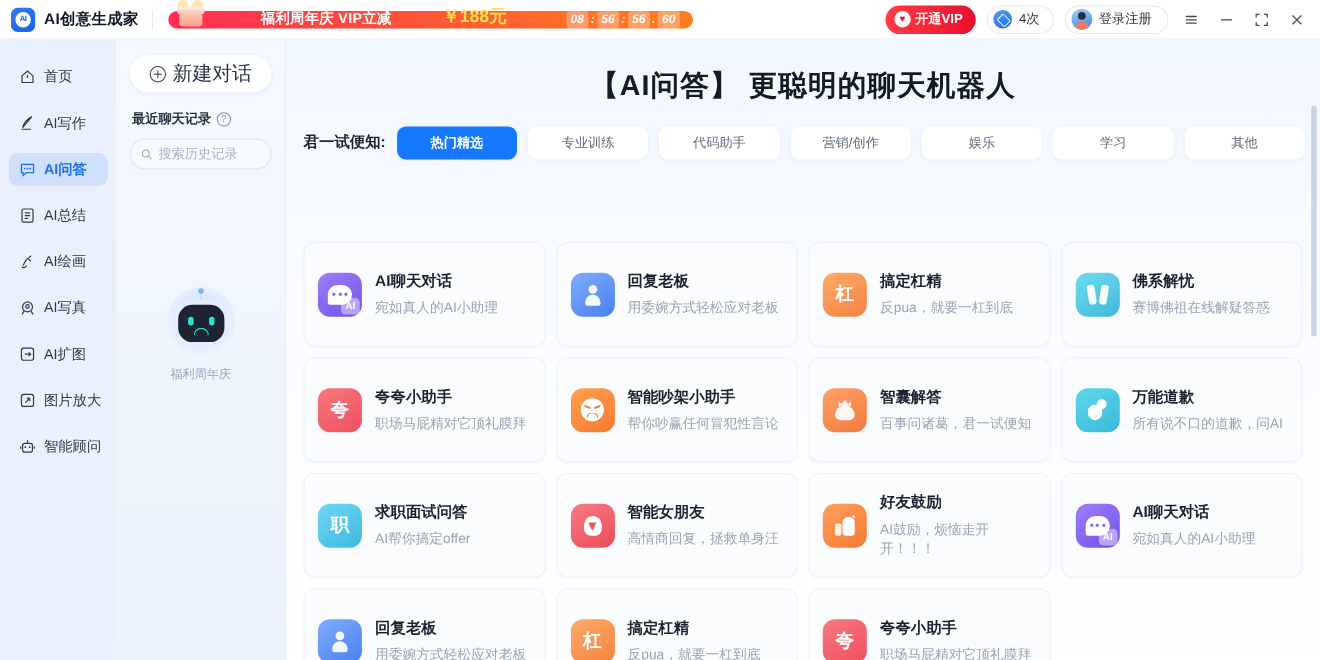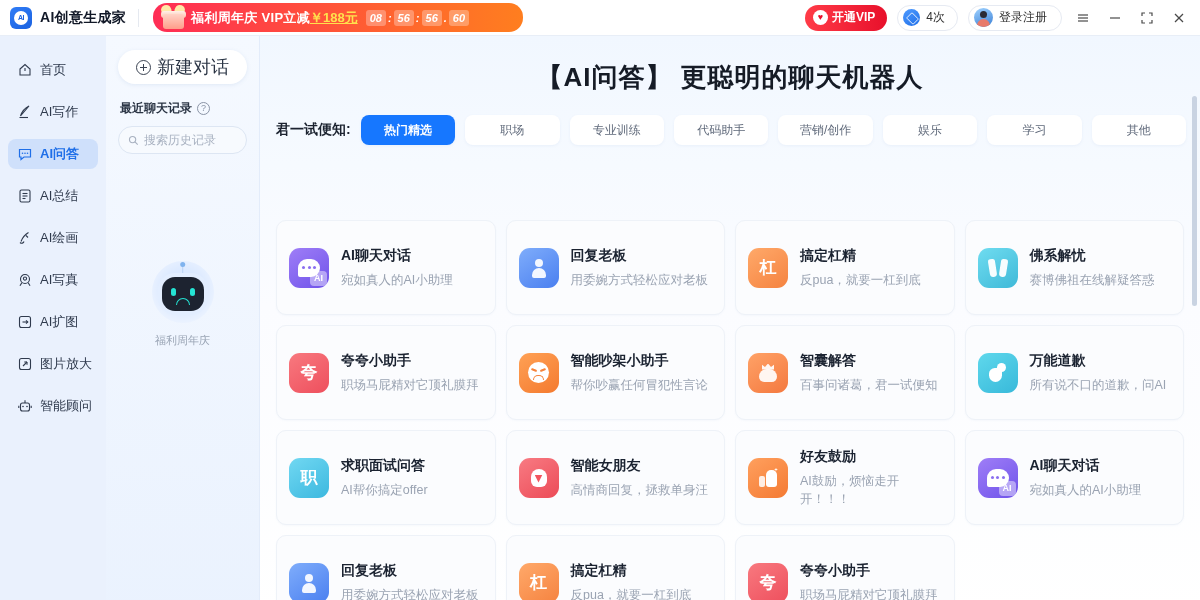--- a/index.html
+++ b/index.html
@@ -33,26 +33,27 @@
     letter-spacing: -0.5px;
   }
   .brand-name {
     font-size: 14px; font-weight: bold; color: #111827; letter-spacing: .3px;
   }
   .brand-divider { width:1px; height:18px; background:#e5e9f0; margin-left:12px; }
 
   
   .promo {
     margin-left: 14px;
-    height: 29px; min-width: 370px;
+    height: 16px; min-width: 370px;
     border-radius: 14px;
     background: linear-gradient(90deg,#ff2d55 0%, #ff4b3e 38%, #ff6a2b 72%, #ff7e1f 100%);
-    display: flex; align-items: center;
+    display: flex; align-items: flex-end;
     padding: 0 12px 0 6px;
     position: relative;
+    gap: 46px;
   }
   .gift-icon { width: 30px; height: 26px; position: relative; flex: none; margin-right: 2px; }
   .gift-box {
     position: absolute; left: 4px; top: 9px; width: 21px; height: 15px;
     background: linear-gradient(180deg,#ffd3c6,#ff9d8a);
     border-radius: 3px;
   }
   .gift-lid {
     position: absolute; left: 2px; top: 6px; width: 25px; height: 7px;
     background: linear-gradient(180deg,#fff0e8,#ffc2ad); border-radius: 3px;
@@ -60,21 +61,21 @@
   .gift-bow-l, .gift-bow-r {
     position: absolute; top: 0px; width: 10px; height: 9px;
     background: #ffe9a8; border-radius: 60% 60% 30% 30%;
   }
   .gift-bow-l { left: 2px; transform: rotate(-22deg); }
   .gift-bow-r { left: 16px; transform: rotate(22deg); }
   .promo-text {
     font-size: 13px; font-weight: bold; color: #ffffff; white-space: nowrap;
     letter-spacing: .3px;
   }
-  .promo-price { color: #ffe14d; font-weight: bold; font-size: 13px; text-decoration: underline; }
+  .promo-price { color: #ffe14d; font-weight: bold; font-size: 16px; }
   .timer { display: flex; align-items: center; gap: 2px; margin-left: 8px; font-style: italic; }
   .timer-seg {
     background: rgba(255,255,255,.3);
     border-radius: 3px;
     font-size: 11px; font-weight: bold; color: #ffffff;
     padding: 2px 4px; min-width: 20px; text-align: center;
     line-height: 12px;
   }
   .timer-sep { color:#ffffff; font-size:11px; font-weight:bold; }
 
@@ -515,21 +516,20 @@
       <div class="empty-text">福利周年庆</div>
     </div>
   </div>
 
   <div class="main">
     <div class="page-title">【AI问答】 更聪明的聊天机器人</div>
 
     <div class="scene-row">
       <span class="scene-label">君一试便知:</span>
       <div class="tab active">热门精选</div>
-      <div class="tab">职场</div>
       <div class="tab">专业训练</div>
       <div class="tab">代码助手</div>
       <div class="tab">营销/创作</div>
       <div class="tab">娱乐</div>
       <div class="tab">学习</div>
       <div class="tab">其他</div>
     </div>
 
     <div class="cards-scroll">
       <div class="cards-grid">

